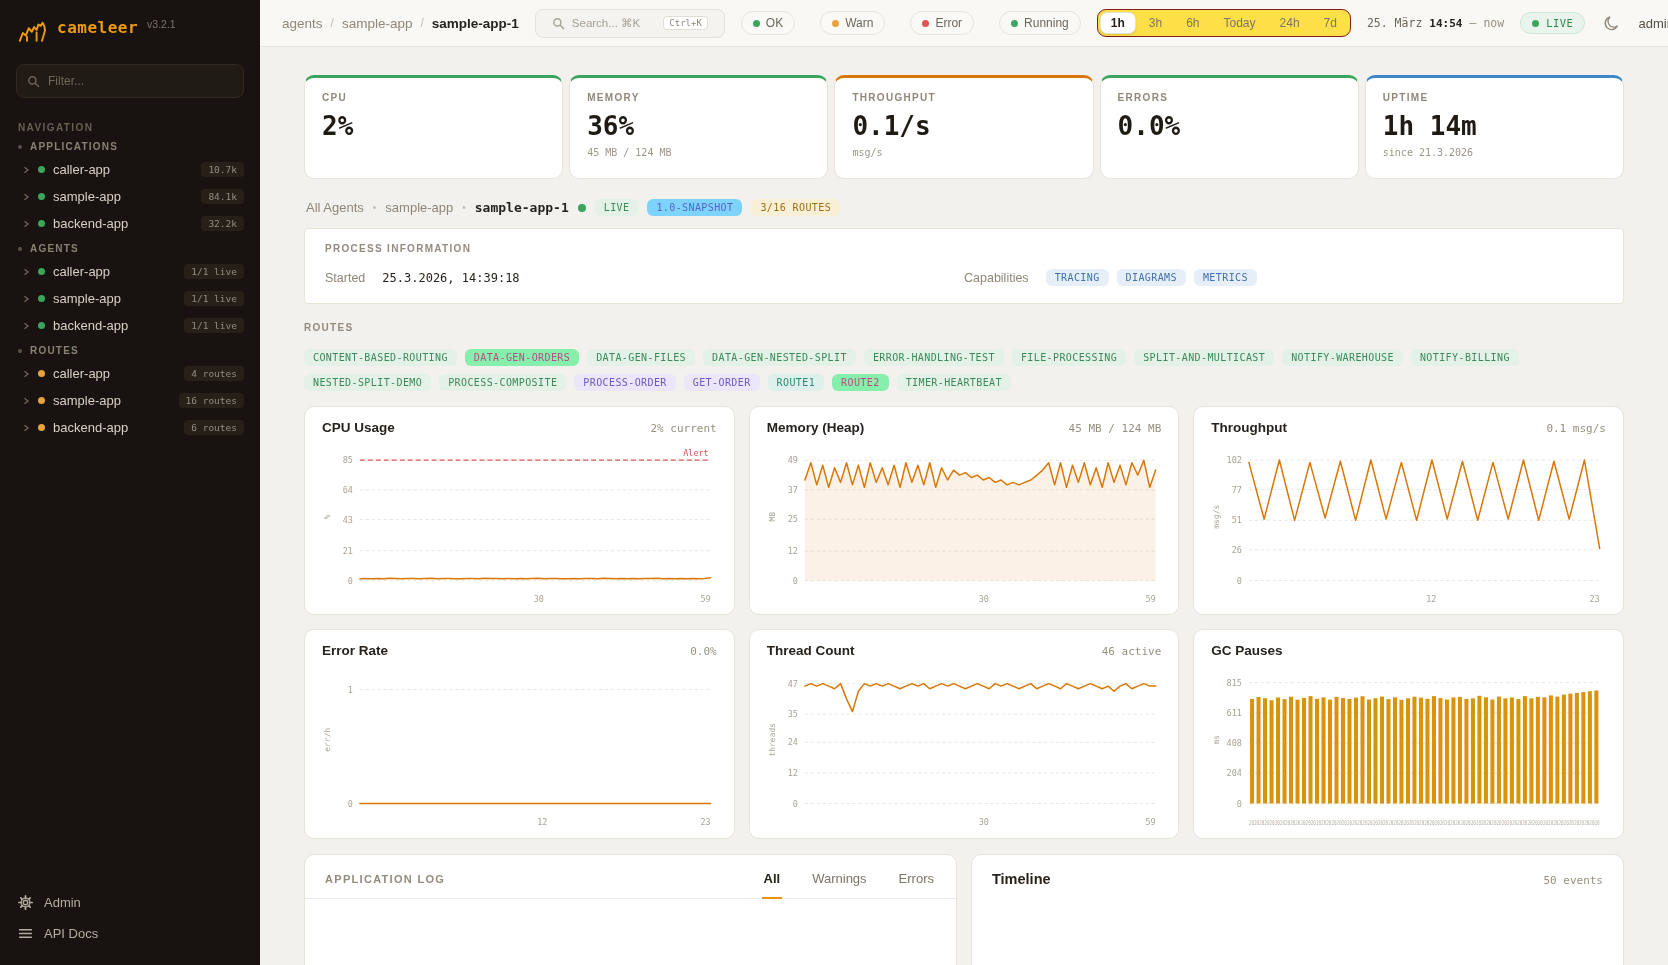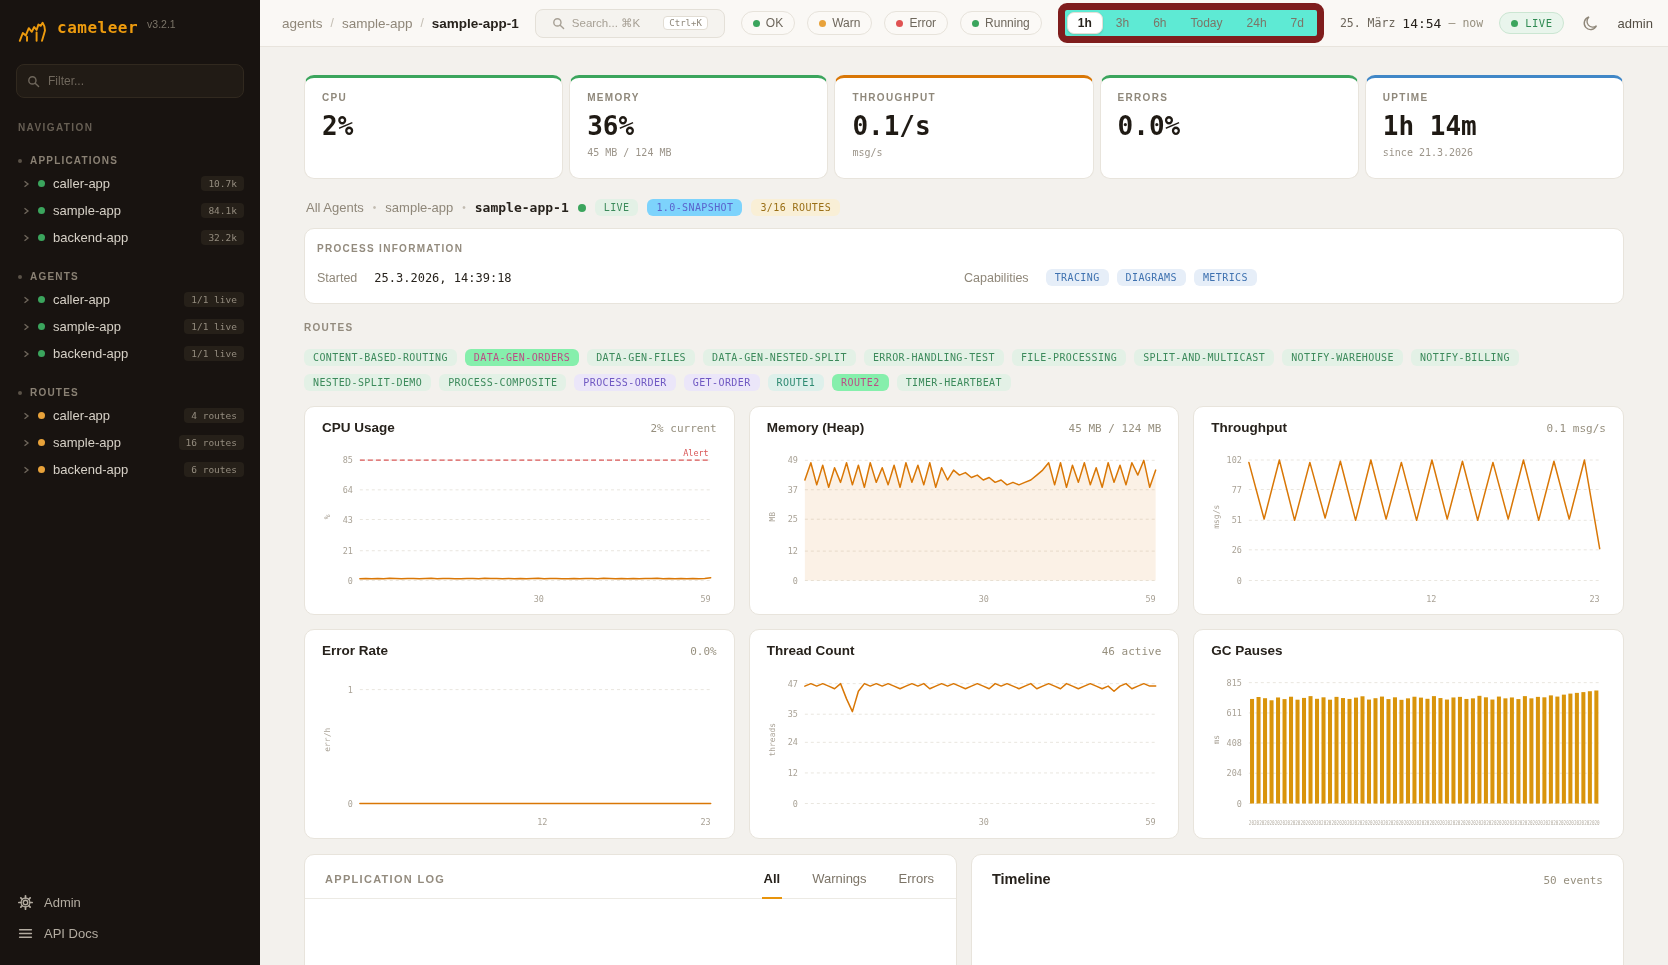--- a/index.html
+++ b/index.html
@@ -13,21 +13,21 @@
   .camel{width:30px;height:24px;stroke:#ed9b0e;fill:none;stroke-width:1.6;stroke-linejoin:round;stroke-linecap:round}
   .logo-text{font-family:"DejaVu Sans Mono",monospace;font-weight:bold;font-size:16px;color:#ed9b0e;letter-spacing:.5px}
   .logo-ver{font-size:10.5px;color:#7b7468}
   .filter-box{margin:14px 16px 0;display:flex;align-items:center;gap:8px;background:#211b15;border:1px solid #31291f;border-radius:8px;height:32px;padding:16px 10px;cursor:text}
   .filter-box input{flex:1;min-width:0;background:transparent;border:none;outline:none;color:#cfc8bd;font-size:12px;font-family:inherit}
   .filter-box input::placeholder{color:#6f675c}
   .sicon{width:13px;height:13px;fill:none;stroke-width:1.4;stroke-linecap:round}
   .sicon.dark{stroke:#6f675c}
   .sicon.light{stroke:#a7a095}
   .nav-label{margin:24px 18px 2px;font-size:10px;letter-spacing:1.4px;color:#675f54;font-weight:bold}
-  .side-sec-head{display:flex;align-items:center;gap:8px;padding:6px 18px 4px;margin-top:14px;cursor:pointer}
+  .side-sec-head{display:flex;align-items:center;gap:8px;padding:6px 18px 4px;cursor:pointer}
   .sec-dot{width:4px;height:4px;border-radius:50%;background:#5a5247}
   .sec-label{font-size:10px;letter-spacing:1.2px;color:#8a8174;font-weight:bold}
   .side-item{display:flex;align-items:center;gap:8px;padding:6px 16px 6px 22px;cursor:pointer}
   .chev{width:8px;height:8px;min-width:8px;fill:none;stroke:#6f675c;stroke-width:1.3}
   .item-dot{width:7px;height:7px;border-radius:50%}
   .item-label{font-size:13px;color:#d6d0c6}
   .item-meta{margin-left:auto;font-family:"DejaVu Sans Mono",monospace;font-size:9.5px;color:#948c7f;background:#262019;border-radius:4px;padding:2px 7px}
   .side-footer{margin-top:auto;padding:10px 18px 24px;display:flex;flex-direction:column;gap:16px}
   .foot-item{display:flex;align-items:center;gap:11px;color:#b3aca1;font-size:13px;cursor:pointer}
   .ficon{width:15px;height:15px}
@@ -36,28 +36,28 @@
   .main{flex:1;display:flex;flex-direction:column;height:965px;overflow:hidden}
   .topbar{height:47px;min-height:47px;background:#faf8f5;border-bottom:1px solid #e8e4dd;display:flex;align-items:center;gap:16px;padding:0 26px 0 22px}
   .breadcrumb{display:flex;align-items:center;gap:8px;font-size:13.5px;white-space:nowrap}
   .crumb{color:#8f8779;cursor:pointer}
   .crumb.current{color:#27221c;font-weight:bold;cursor:default}
   .crumb-sep{color:#c2bcb1;font-size:12px}
   .search-box{display:flex;align-items:center;gap:7px;width:190px;min-width:190px;height:29px;border:1px solid #e4e0d8;background:#f5f3ef;border-radius:8px;padding:0 16px;cursor:text}
   .search-box input{flex:1;min-width:0;border:none;outline:none;background:transparent;font-size:11.5px;color:#5f584d;font-family:inherit}
   .search-box input::placeholder{color:#a7a095}
   .kbd{font-size:9px;color:#8f887b;border:1px solid #e2ddd4;background:#fff;border-radius:4px;padding:1px 5px;font-family:"DejaVu Sans Mono",monospace;white-space:nowrap}
-  .chips{display:flex;gap:12px}
+  .chips{display:flex;gap:25px}
   .chip{display:flex;align-items:center;gap:6px;padding:4px 11px;border-radius:999px;border:1px solid #e7e3db;background:#fbf9f6;font-size:12px;color:#6e675c;cursor:pointer;white-space:nowrap}
   .chip-dot{width:7px;height:7px;border-radius:50%}
-  .seg{display:flex;align-items:center;background:#5eead4;border:7px solid #7f1d1d;border-radius:9px;padding:2px;gap:2px}
+  .seg{display:flex;align-items:center;background:#fde047;border:1px solid #7f1d1d;border-radius:9px;padding:2px;gap:2px}
   .seg-btn{border:none;background:transparent;font-family:inherit;font-size:12px;color:#7c7467;padding:4px 11px;border-radius:7px;cursor:pointer;white-space:nowrap}
   .seg-btn.active{background:#fff;color:#27221c;font-weight:bold;box-shadow:0 1px 2px rgba(40,30,10,.14);border:1px solid #e3dfd7;padding:3px 10px}
   .daterange{display:flex;align-items:center;gap:7px;font-family:"DejaVu Sans Mono",monospace;font-size:11.5px;color:#6e675c;cursor:pointer;white-space:nowrap}
-  .daterange .dtime{color:#27221c;font-weight:normal;font-size:13px}
+  .daterange .dtime{color:#27221c;font-weight:bold;font-size:11px}
   .daterange .dmut{color:#97907f}
   .live{margin-left:auto;display:flex;align-items:center;gap:7px;background:#e9f5ec;border:1px solid #cbe6d2;color:#2f8a52;font-family:"DejaVu Sans Mono",monospace;font-size:10.5px;padding:4px 11px;border-radius:999px;letter-spacing:.5px;cursor:pointer}
   .live-dot{width:7px;height:7px;border-radius:50%}
   .theme-btn{border:none;background:transparent;cursor:pointer;display:flex;padding:2px}
   .micon{width:17px;height:17px;fill:none;stroke:#8f8779;stroke-width:1.3}
   .user{font-size:13px;color:#554f45}
   .avatar{width:28px;height:28px;border-radius:50%;background:#e9b368;color:#53401d;font-size:10.5px;font-weight:bold;display:flex;align-items:center;justify-content:center;cursor:pointer}
 
   
   .content{flex:1;overflow:hidden;padding:28px 44px 0}
@@ -74,21 +74,21 @@
   .agent-live-dot{width:8px;height:8px;border-radius:50%}
   .badge{font-family:"DejaVu Sans Mono",monospace;font-size:10px;padding:3px 9px;border-radius:6px;letter-spacing:.4px;white-space:nowrap}
   .badge.green{background:#e3f1e6;color:#3c8a5b}
   .badge.indigo{background:#7dd3fc;color:#5a63cc}
   .badge.amber{background:#f9efd6;color:#9a6f16}
   .badge.blue{background:#e6eef8;color:#3f72b0}
   .badge.pink{background:#86efac;color:#bb4e86}
   .badge.purple{background:#ebe6f9;color:#6f58c2}
   .badge.teal{background:#def0eb;color:#2e8a72}
 
-  .proc-card{background:#fff;border:1px solid #e8e4dc;border-radius:10px;margin-top:12px;padding:14px 12px 17px}
+  .proc-card{background:#fff;border:1px solid #e8e4dc;border-radius:4px;margin-top:12px;padding:14px 20px 17px}
   .panel-label{font-size:10px;letter-spacing:1.3px;color:#938b7e;font-weight:bold}
   .proc-grid{display:grid;grid-template-columns:1fr 1fr;margin-top:15px;align-items:center}
   .proc-cell{display:flex;align-items:center;gap:17px}
   .proc-key{font-size:12.5px;color:#8f8779}
   .proc-val{font-family:"DejaVu Sans Mono",monospace;font-size:12px;color:#27221c}
   .cap-badges{display:flex;gap:8px}
 
   .routes-block{margin-top:18px}
   .routes-badges{display:flex;flex-wrap:wrap;gap:8px;margin-top:16px}
   .routes-badges .badge{cursor:pointer}

